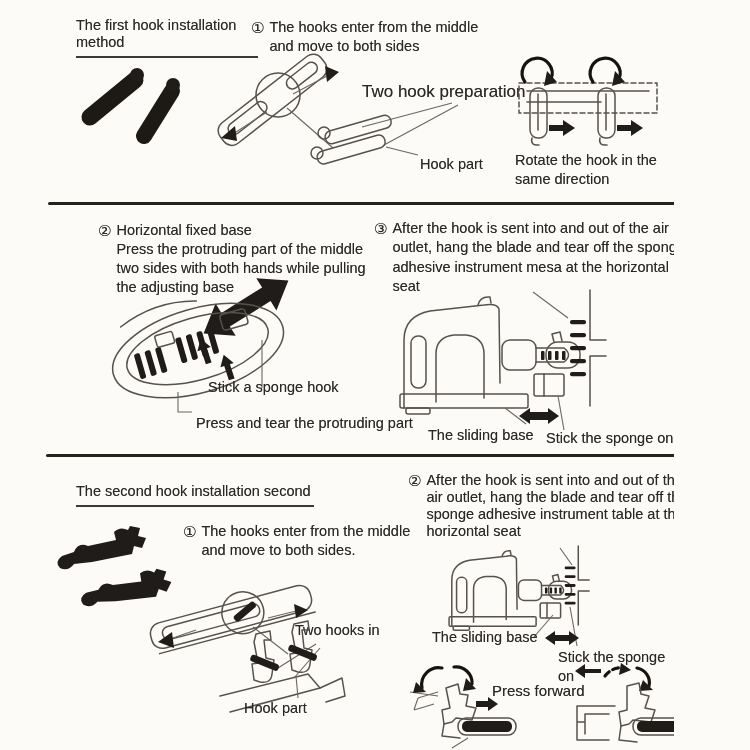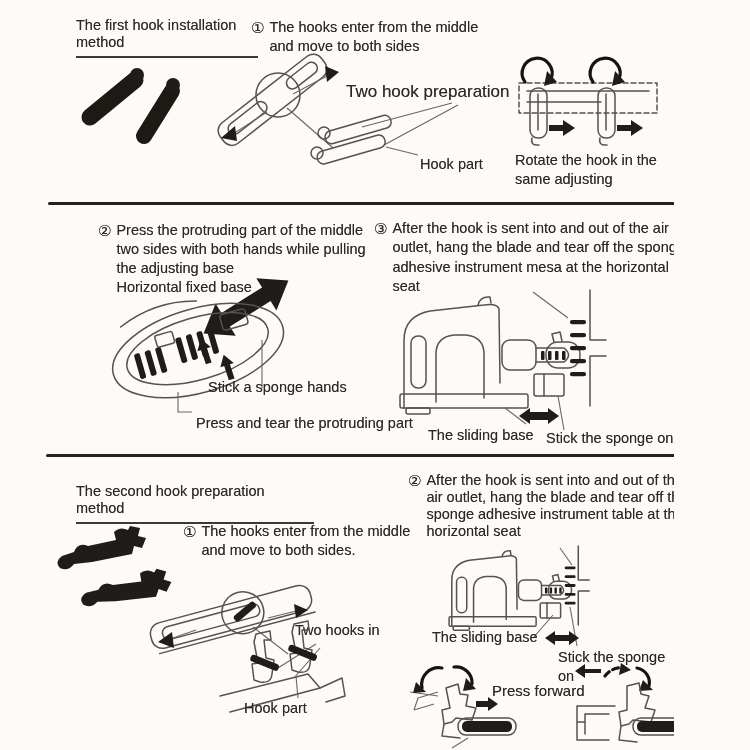--- a/index.html
+++ b/index.html
@@ -82,21 +82,21 @@
       <rect x="88" y="44" width="36" height="12" rx="6"></rect>
     </g>
     <circle cx="73" cy="45" r="22" class="art"></circle>
     <path d="M88 44 L122 26" class="thin"></path>
     <polygon points="120,16 134,22 122,32" class="dark"></polygon>
     <path d="M62 62 L28 84" class="thin"></path>
     <polygon points="30,76 16,88 32,91" class="dark"></polygon>
     <path d="M82 58 L128 98" class="thin"></path>
   </svg>
 
-  <div class="txt big" style="left:346px;top:81px">Two hook preparation</div>
+  <div class="txt big" style="left:362px;top:81px">Two hook preparation</div>
 
   <svg style="left:300px;top:95px" width="185" height="82">
     <path d="M152 8 L62 32 M158 10 L84 50" class="thin"></path>
     <g class="art">
       <rect x="24" y="28" width="68" height="13" rx="6" transform="rotate(-16 58 34)"></rect>
       <rect x="16" y="48" width="70" height="13" rx="6" transform="rotate(-16 51 54)"></rect>
       <circle cx="24" cy="38" r="6"></circle>
       <circle cx="17" cy="58" r="6"></circle>
     </g>
     <path d="M86 52 L118 60" class="thin"></path>
@@ -114,29 +114,29 @@
       <path d="M101 36 L101 72 M95 80 Q93 88 102 87"></path>
     </g>
     <path d="M20 24 A15 15 0 1 1 46 21" class="rot"></path>
     <polygon points="42,13 52,24 39,28" class="dark"></polygon>
     <path d="M88 24 A15 15 0 1 1 114 21" class="rot"></path>
     <polygon points="110,13 120,24 107,28" class="dark"></polygon>
     <polygon points="44,67 58,67 58,62 70,70 58,78 58,73 44,73" class="dark"></polygon>
     <polygon points="112,67 126,67 126,62 138,70 126,78 126,73 112,73" class="dark"></polygon>
   </svg>
 
-  <div class="txt" style="left:515px;top:151px;width:155px">Rotate the hook in the same adjusting</div>
+  <div class="txt" style="left:515px;top:151px;width:155px">Rotate the hook in the same direction</div>
 
   <div class="hr" style="left:48px;top:202px;width:662px;height:3px"></div>
 
   <div class="txt step" style="left:98px;top:221px;width:290px">
     <span class="num">②</span>
     <div>
+      <div>Horizontal fixed base</div>
       <div style="width:262px">Press the protruding part of the middle two sides with both hands while pulling the adjusting base</div>
-      <div>Horizontal fixed base</div>
     </div>
   </div>
 
   <svg style="left:196px;top:274px" width="104" height="66">
     <polygon transform="rotate(-32 50 33)" points="0,33 26,14 26,25 74,25 74,14 100,33 74,52 74,41 26,41 26,52" class="dark"></polygon>
   </svg>
 
   <svg style="left:90px;top:288px" width="230" height="132">
     <g transform="rotate(-16 110 62)">
       <g class="art">
@@ -159,21 +159,21 @@
     <g transform="rotate(-18 115 64)">
       <polygon points="115,50 108,61 112,61 112,76 118,76 118,61 122,61" class="dark"></polygon>
     </g>
     <g transform="rotate(-18 138 80)">
       <polygon points="138,66 131,77 135,77 135,92 141,92 141,77 145,77" class="dark"></polygon>
     </g>
     <path d="M172 52 L172 100" class="thin"></path>
     <path d="M88 104 L88 124 L102 124" class="thin"></path>
   </svg>
 
-  <div class="txt" style="left:208px;top:378px">Stick a sponge hands</div>
+  <div class="txt" style="left:208px;top:378px">Stick a sponge hook</div>
 
   <div class="txt" style="left:196px;top:414px">Press and tear the protruding part</div>
 
   <div class="txt step" style="left:374px;top:219px;width:330px;line-height:1.34">
     <span class="num">③</span>
     <span style="width:295px">After the hook is sent into and out of the air outlet, hang the blade and tear off the sponge adhesive instrument mesa at the horizontal seat</span>
   </div>
 
   <svg style="left:394px;top:290px" width="215" height="155">
     <use href="#device-art"></use>
@@ -185,21 +185,21 @@
   <div class="txt" style="left:428px;top:426px">The sliding base</div>
 
   <svg style="left:519px;top:407px" width="40" height="18">
     <polygon points="0,9 11,1 11,5 29,5 29,1 40,9 29,17 29,13 11,13 11,17" class="dark"></polygon>
   </svg>
 
   <div class="txt" style="left:546px;top:429px">Stick the sponge on</div>
 
   <div class="hr" style="left:46px;top:454px;width:670px;height:3px"></div>
 
-  <div class="txt heading" style="left:76px;top:483px;width:238px">The second hook preparation method</div>
+  <div class="txt heading" style="left:76px;top:483px;width:238px">The second hook installation second</div>
 
   <svg style="left:52px;top:512px" width="145" height="108">
     <path d="M8 56 Q2 50 10 44 L22 40 Q26 30 36 34 L64 28 L62 20 Q68 14 76 18 L78 14 L88 16 L86 24 L94 26 L90 36 L82 34 L80 42 L40 50 L22 52 Q16 60 8 56 Z" class="dark"></path>
     <path d="M8 56 Q2 50 10 44 L22 40 Q26 30 36 34 L64 28 L62 20 Q68 14 76 18 L78 14 L88 16 L86 24 L94 26 L90 36 L82 34 L80 42 L40 50 L22 52 Q16 60 8 56 Z" transform="translate(28,36) rotate(5)" class="dark"></path>
   </svg>
 
   <div class="txt step" style="left:183px;top:522px;width:245px">
     <span class="num">①</span>
     <span>The hooks enter from the middle and move to both sides.</span>
   </div>

